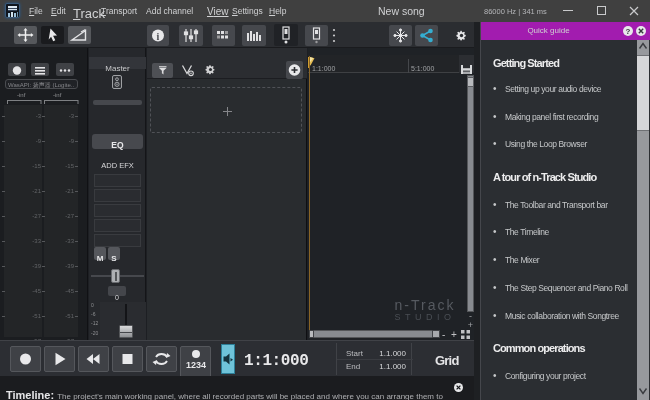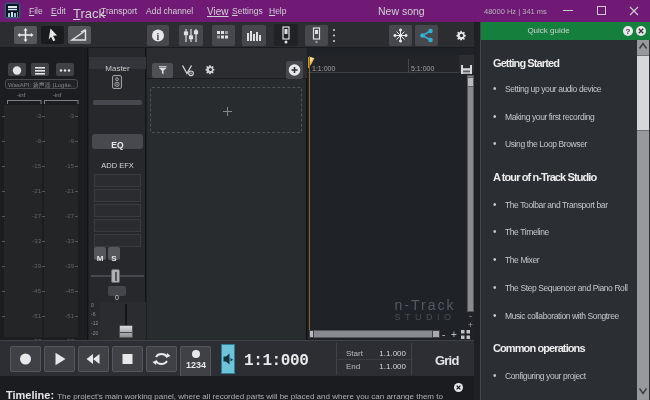--- a/index.html
+++ b/index.html
@@ -4,42 +4,42 @@
 <style>
   * { margin:0; padding:0; box-sizing:border-box; -webkit-font-smoothing:antialiased; }
   html,body { width:650px; height:400px; overflow:hidden; background:#1d1f23; }
   body { font-family:"Liberation Sans", sans-serif; position:relative; }
   .abs { position:absolute; }
   .txt { color:#d0d1d3; }
 </style>
 </head>
 <body>
 
-<div class="abs" style="left:0;top:0;width:650px;height:22px;background:#701a75;">
+<div class="abs" style="left:0;top:0;width:650px;height:22px;background:#404040;">
 
   <div class="abs" style="left:5px;top:3px;width:15px;height:15px;background:#10161f;border:1px solid #3a5a7a;border-radius:2px;box-shadow:0 0 3px #2a5a8a;">
     <div class="abs" style="left:2px;top:2px;width:9px;height:5px;background:#dce8f2;">
         <div class="abs" style="left:0;top:1.5px;width:9px;height:1px;background:#36465a;"></div>
         <div class="abs" style="left:0;top:3.5px;width:9px;height:1px;background:#36465a;"></div>
       </div>
     <div class="abs" style="left:2px;top:9px;width:2px;height:4px;background:#9fc4dd;"></div>
     <div class="abs" style="left:5px;top:8px;width:2px;height:5px;background:#cfe2ef;"></div>
     <div class="abs" style="left:8px;top:9px;width:2px;height:4px;background:#9fc4dd;"></div>
     <div class="abs" style="left:11px;top:8px;width:1px;height:5px;background:#6f94ad;"></div>
   </div>
   <div class="abs txt" style="left:29px;top:6px;font-size:8.5px;"><u style="text-decoration-thickness:1px;">F</u>ile</div>
   <div class="abs txt" style="left:51px;top:6px;font-size:8.5px;"><u>E</u>dit</div>
   <div class="abs txt" style="left:73px;top:6px;font-size:13px;"><u>T</u>rack</div>
   <div class="abs txt" style="left:101px;top:6px;font-size:8.5px;"><u>T</u>ransport</div>
   <div class="abs txt" style="left:146px;top:6px;font-size:8.5px;">Add channel</div>
   <div class="abs txt" style="left:207px;top:6px;font-size:10px;text-decoration:underline;"><u>V</u>iew</div>
   <div class="abs txt" style="left:232px;top:6px;font-size:8.5px;"><u>S</u>ettings</div>
   <div class="abs txt" style="left:269px;top:6px;font-size:8.5px;"><u>H</u>elp</div>
   <div class="abs txt" style="left:378px;top:5px;font-size:10.5px;">New song</div>
-  <div class="abs" style="left:484px;top:7px;font-size:7.5px;color:#b4b5b8;">48000 Hz | 341 ms</div>
+  <div class="abs" style="left:484px;top:7px;font-size:7.5px;color:#b4b5b8;">86000 Hz | 341 ms</div>
 
   <div class="abs" style="left:563px;top:10px;width:10px;height:1px;background:#c9cacc;"></div>
   <div class="abs" style="left:597px;top:6px;width:9px;height:9px;border:1px solid #c9cacc;"></div>
   <svg class="abs" style="left:629px;top:6px;" width="10" height="10" viewBox="0 0 10 10">
       <path d="M1 1 L9 9 M9 1 L1 9" stroke="#c9cacc" stroke-width="1.2"></path>
     </svg>
 </div>
 
 <div class="abs" style="left:0;top:22px;width:650px;height:26px;background:#2b2d31;border-bottom:1px solid #1a1b1e;">
 
@@ -439,35 +439,35 @@
   <div class="abs" style="left:14px;top:21px;font-size:8px;color:#6a6b6f;">mix your song.</div>
   <svg class="abs" style="left:454px;top:7px;" width="9" height="9">
       <circle cx="4.5" cy="4.5" r="4.5" fill="#e8e8ea"></circle>
       <path d="M2.6 2.6 L6.4 6.4 M6.4 2.6 L2.6 6.4" stroke="#17181b" stroke-width="1.3"></path>
     </svg>
 </div>
 
 <div class="abs" style="left:474px;top:22px;width:176px;height:378px;background:#1e2023;">
   <div class="abs" style="left:6px;top:0;width:170px;height:378px;background:#2b2e32;border-left:1px solid #45474c;">
 
-    <div class="abs" style="left:0;top:0;width:170px;height:18px;background:#15803d;">
+    <div class="abs" style="left:0;top:0;width:170px;height:18px;background:#a21caf;">
       <div style="width:135px;text-align:center;font-size:8px;color:#cfd0d2;line-height:18px;">Quick guide</div>
       <svg class="abs" style="left:142px;top:4px;" width="10" height="10">
           <circle cx="5" cy="5" r="5" fill="#e8e8ea"></circle>
           <text x="5" y="7.8" font-size="8" font-weight="bold" fill="#35373c" text-anchor="middle" font-family="Liberation Sans">?</text>
         </svg>
       <svg class="abs" style="left:155px;top:4px;" width="10" height="10">
           <circle cx="5" cy="5" r="5" fill="#e8e8ea"></circle>
           <path d="M2.8 2.8 L7.2 7.2 M7.2 2.8 L2.8 7.2" stroke="#35373c" stroke-width="1.4"></path>
         </svg>
     </div>
 
     <div class="qh" style="top:35px;">Getting Started</div>
     <div class="qb" style="top:62px;">Setting up your audio device</div>
-    <div class="qb" style="top:90px;">Making your first recording</div>
+    <div class="qb" style="top:90px;">Making panel first recording</div>
     <div class="qb" style="top:117px;">Using the Loop Browser</div>
     <div class="qh" style="top:149px;">A tour of n-Track Studio</div>
     <div class="qb" style="top:178px;">The Toolbar and Transport bar</div>
     <div class="qb" style="top:205px;">The Timeline</div>
     <div class="qb" style="top:233px;">The Mixer</div>
     <div class="qb" style="top:261px;">The Step Sequencer and Piano Roll</div>
     <div class="qb" style="top:289px;">Music collaboration with Songtree</div>
     <div class="qh" style="top:320px;">Common operations</div>
     <div class="qb" style="top:349px;">Configuring your project</div>
   </div>

